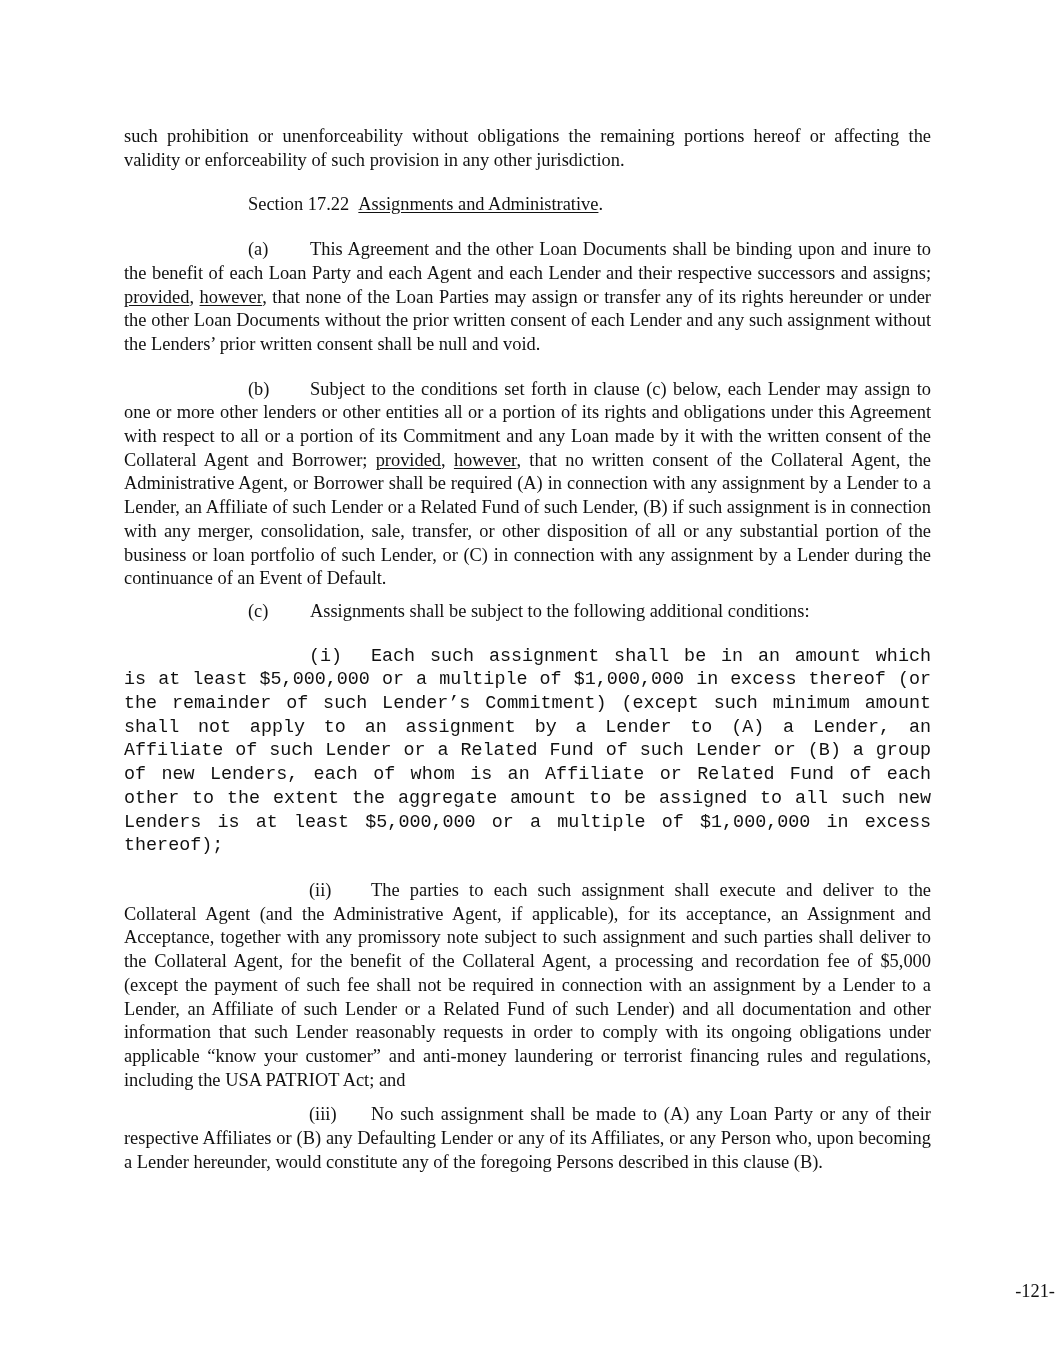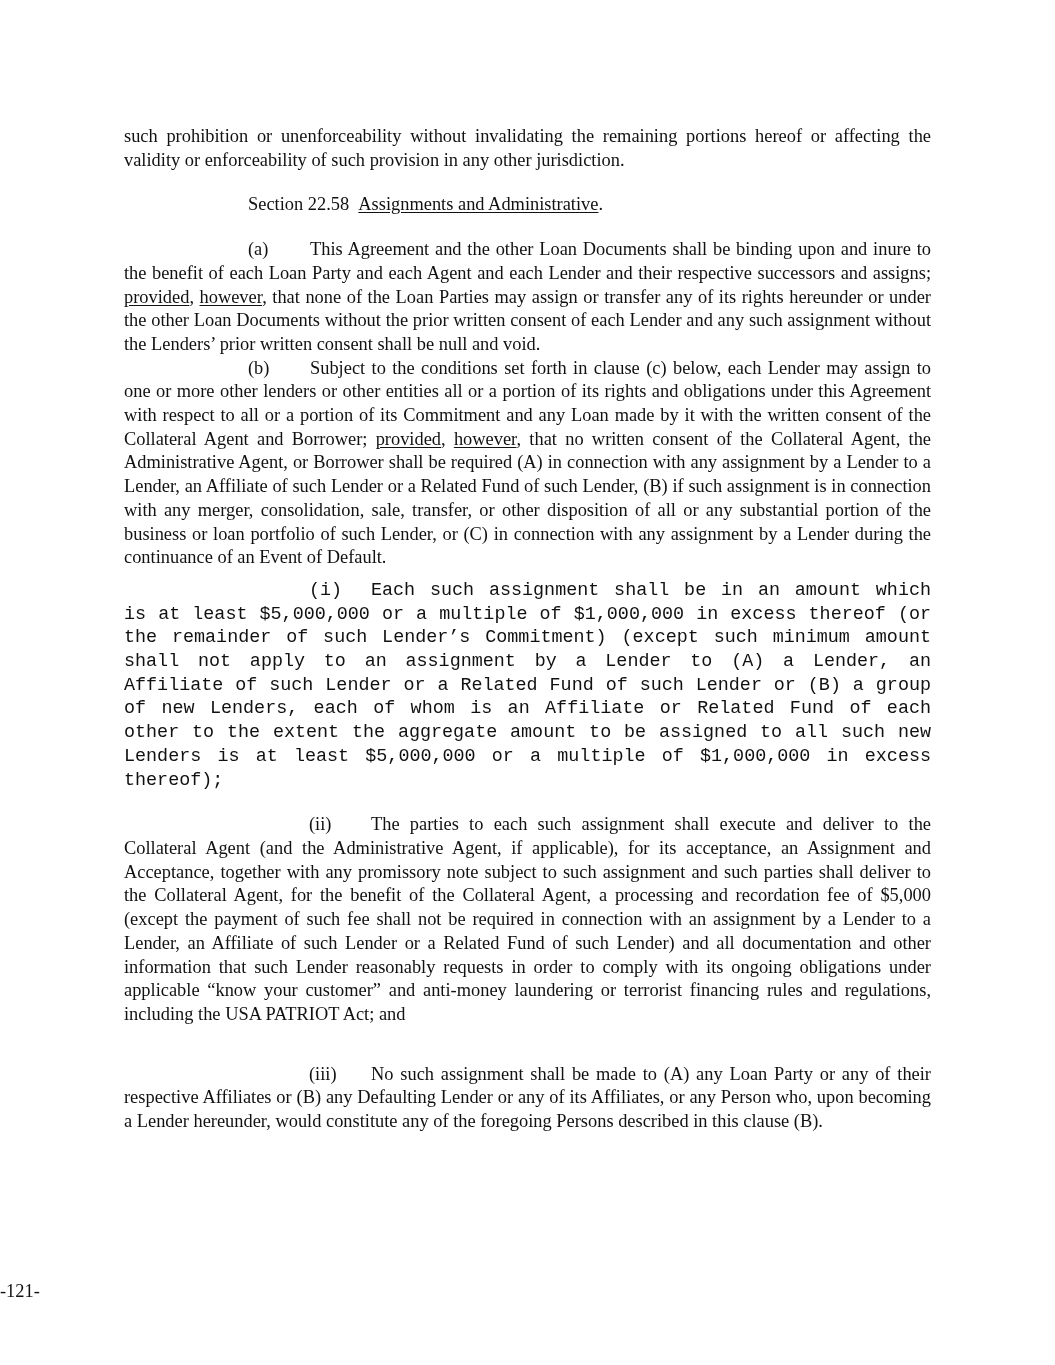--- a/index.html
+++ b/index.html
@@ -11,47 +11,50 @@
     line-height: 23.7px;
   }
   .page { position: absolute; left: 124px; top: 125px; width: 807px; }
   p { margin: 0; text-align: justify; }
   .u { text-decoration: underline; text-underline-offset: 2px; }
   .heading { padding-left: 124px; text-align: left; }
   .ind1 { text-indent: 124px; }
   .ind2 { text-indent: 185px; }
   .tab1 { display: inline-block; text-indent: 0; width: 62px; }
   .tab2 { display: inline-block; text-indent: 0; width: 62px; }
-  .footer { position: absolute; left: 0; width: 1055px; top: 1280px; text-align: left; font-family: Liberation Serif, serif; }
+  .footer { position: absolute; left: 0; width: 1055px; top: 1280px; text-align: right; font-family: Liberation Serif, serif; }
 </style>
 </head>
 <body>
 
 <div class="page">
 
-  <p style="margin-bottom:21px;">such prohibition or unenforceability without invalidating the remaining portions hereof or affecting the validity or enforceability of such provision in any other jurisdiction.</p>
+  <p style="margin-bottom:21px;">such prohibition or unenforceability without obligations the remaining portions hereof or affecting the validity or enforceability of such provision in any other jurisdiction.</p>
 
   <p class="heading" style="margin-bottom:21px;">
-    <span>Section 22.58</span>&nbsp;&nbsp;<span class="u">Assignments and Administrative</span><span>.</span>
+    <span>Section 17.22</span>&nbsp;&nbsp;<span class="u">Assignments and Administrative</span><span>.</span>
   </p>
 
-  <p class="ind1" style="">
+  <p class="ind1" style="margin-bottom:21px;">
     <span class="tab1">(a)</span><span>This Agreement and the other Loan Documents shall be binding upon and inure to the benefit of each Loan Party and each Agent and each Lender and their respective successors and assigns; </span><span class="u">provided</span><span>, </span><span class="u">however</span><span>, that none of the Loan Parties may assign or transfer any of its rights hereunder or under the other Loan Documents without the prior written consent of each Lender and any such assignment without the Lenders’ prior written consent shall be null and void.</span>
   </p>
 
   <p class="ind1" style="margin-bottom:9px;">
     <span class="tab1">(b)</span><span>Subject to the conditions set forth in clause (c) below, each Lender may assign to one or more other lenders or other entities all or a portion of its rights and obligations under this Agreement with respect to all or a portion of its Commitment and any Loan made by it with the written consent of the Collateral Agent and Borrower; </span><span class="u">provided</span><span>, </span><span class="u">however</span><span>, that no written consent of the Collateral Agent, the Administrative Agent, or Borrower shall be required (A) in connection with any assignment by a Lender to a Lender, an Affiliate of such Lender or a Related Fund of such Lender, (B) if such assignment is in connection with any merger, consolidation, sale, transfer, or other disposition of all or any substantial portion of the business or loan portfolio of such Lender, or (C) in connection with any assignment by a Lender during the continuance of an Event of Default.</span>
   </p>
 
+  <p class="ind1" style="margin-bottom:21px;">
+    <span class="tab1">(c)</span><span>Assignments shall be subject to the following additional conditions:</span>
+  </p>
 
   <p class="ind2" style="margin-bottom:21px;font-family:Liberation Mono, monospace;">
     <span class="tab2">(i)</span><span>Each such assignment shall be in an amount which is at least $5,000,000 or a multiple of $1,000,000 in excess thereof (or the remainder of such Lender’s Commitment) (except such minimum amount shall not apply to an assignment by a Lender to (A) a Lender, an Affiliate of such Lender or a Related Fund of such Lender or (B) a group of new Lenders, each of whom is an Affiliate or Related Fund of each other to the extent the aggregate amount to be assigned to all such new Lenders is at least $5,000,000 or a multiple of $1,000,000 in excess thereof);</span>
   </p>
 
-  <p class="ind2" style="margin-bottom:36px;">
+  <p class="ind2" style="margin-bottom:11px;">
     <span class="tab2">(ii)</span><span>The parties to each such assignment shall execute and deliver to the Collateral Agent (and the Administrative Agent, if applicable), for its acceptance, an Assignment and Acceptance, together with any promissory note subject to such assignment and such parties shall deliver to the Collateral Agent, for the benefit of the Collateral Agent, a processing and recordation fee of $5,000 (except the payment of such fee shall not be required in connection with an assignment by a Lender to a Lender, an Affiliate of such Lender or a Related Fund of such Lender) and all documentation and other information that such Lender reasonably requests in order to comply with its ongoing obligations under applicable “know your customer” and anti-money laundering or terrorist financing rules and regulations, including the USA PATRIOT Act; and</span>
   </p>
 
   <p class="ind2">
     <span class="tab2">(iii)</span><span>No such assignment shall be made to (A) any Loan Party or any of their respective Affiliates or (B) any Defaulting Lender or any of its Affiliates, or any Person who, upon becoming a Lender hereunder, would constitute any of the foregoing Persons described in this clause (B).</span>
   </p>
 
 </div>
 
 <div class="footer">-121-</div>

